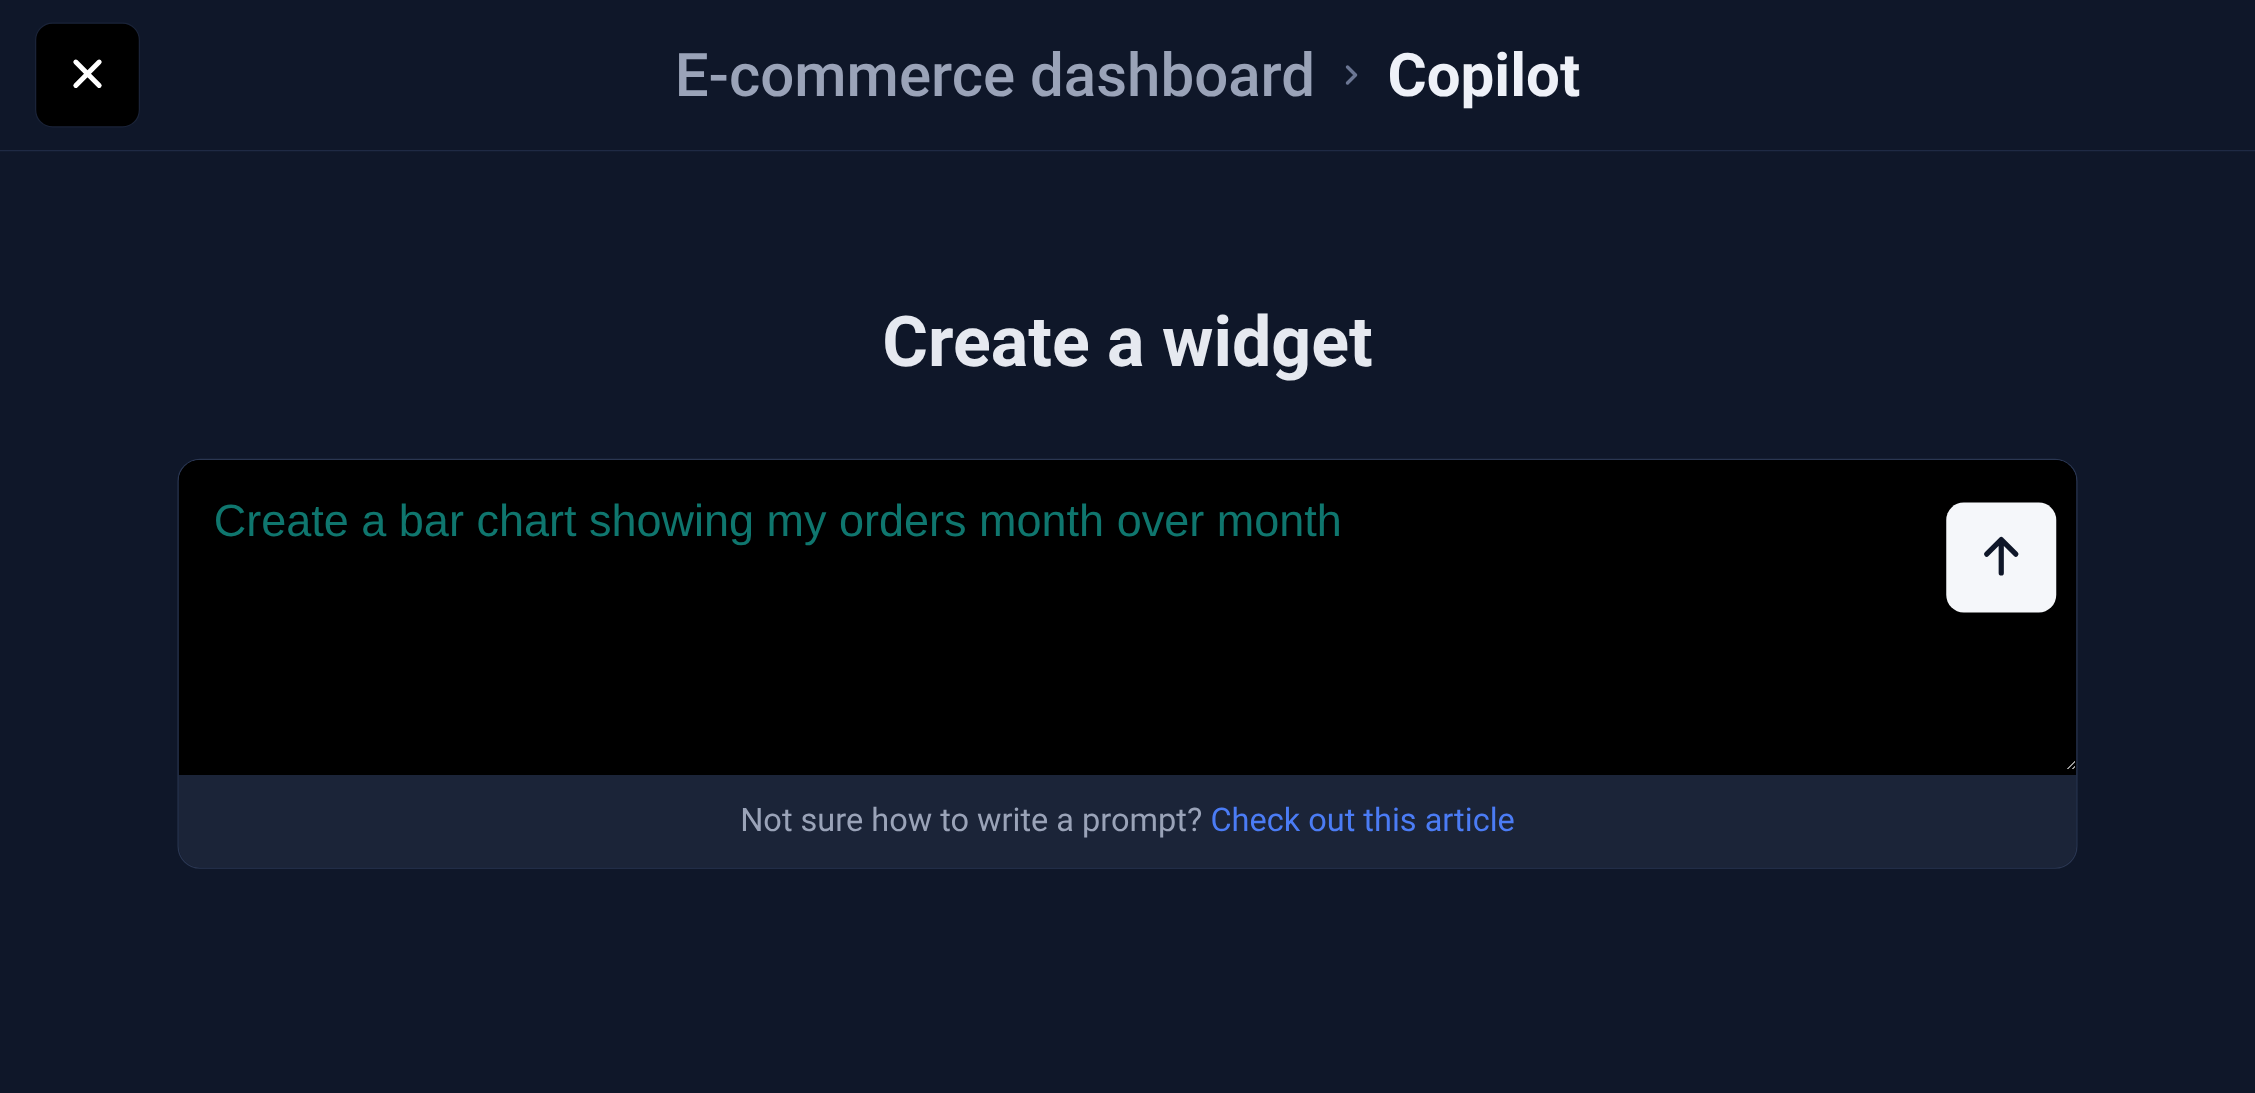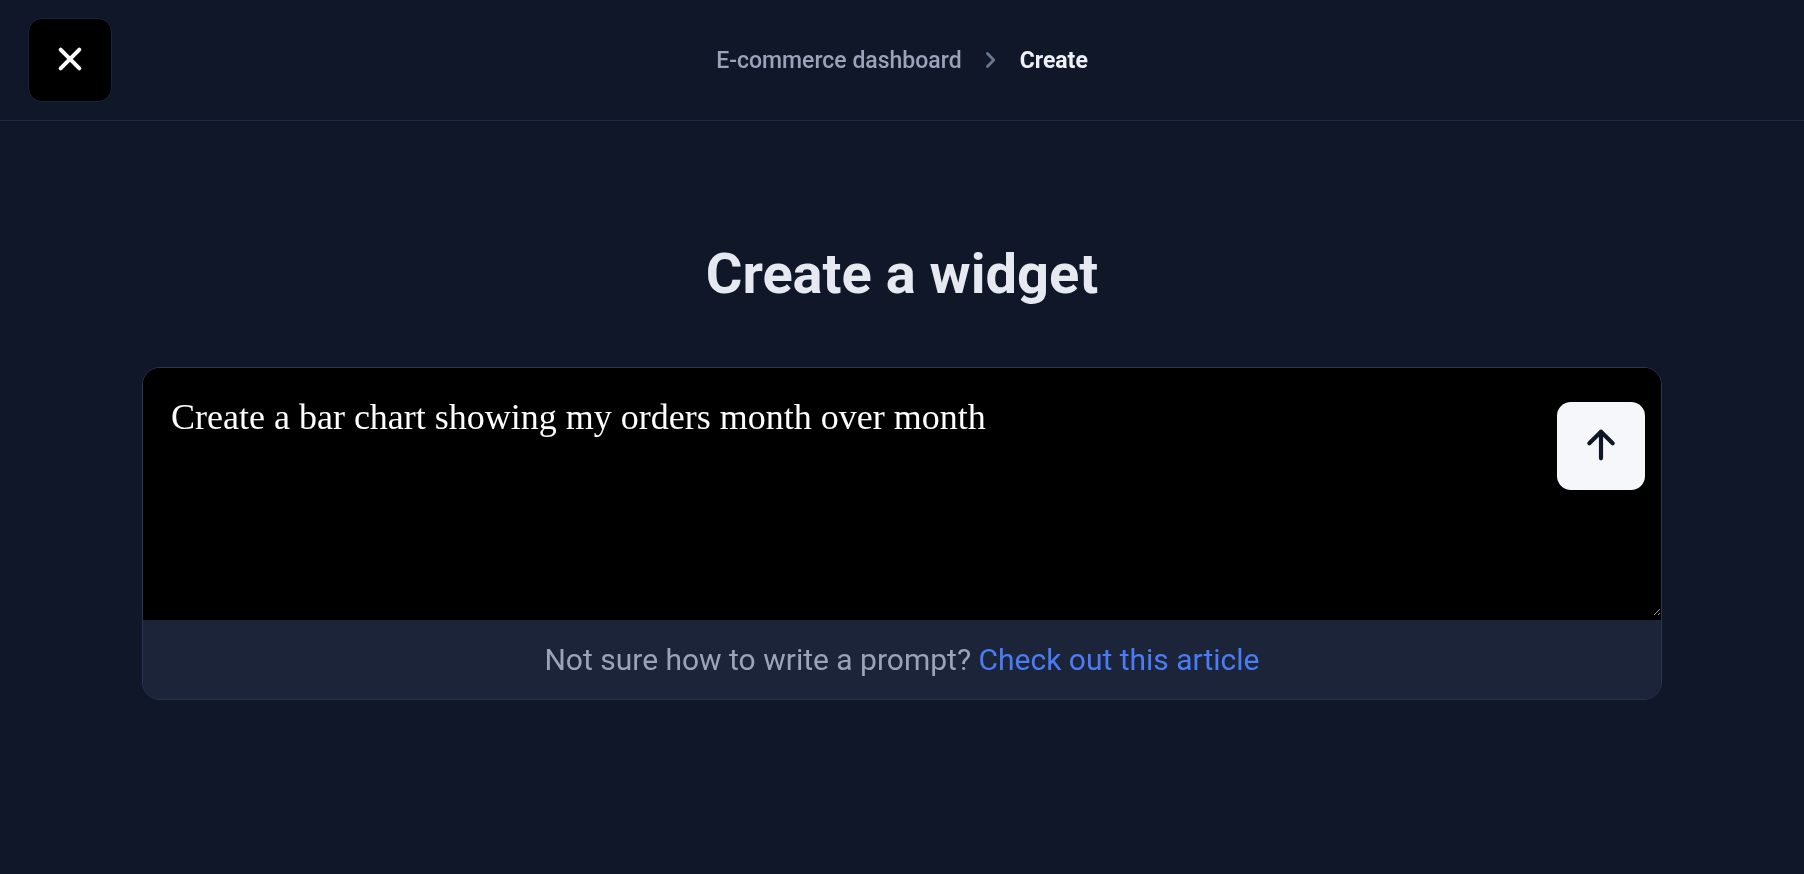--- a/index.html
+++ b/index.html
@@ -42,21 +42,21 @@
       stroke-width: 3;
     }
 
     .breadcrumb {
       position: absolute;
       left: 50%;
       transform: translateX(-50%);
       display: flex;
       align-items: center;
       gap: 18px;
-      font-size: 23px;
+      font-size: 48px;
     }
 
     .breadcrumb-parent {
       color: #9aa3b8;
       font-weight: 500;
     }
 
     .breadcrumb-chevron {
       color: #6b7693;
       display: flex;
@@ -103,22 +103,22 @@
 
     .prompt-textarea {
       width: 100%;
       min-height: 248px;
       background-color: #000000;
       border: none;
       outline: none;
       resize: vertical;
       padding: 28px 130px 28px 28px;
       font-size: 36px;
-      color: #ffffff;
-      font-family: Liberation Serif, serif;
+      color: #0f766e;
+      font-family: Liberation Sans, sans-serif;
     }
 
     .prompt-textarea::placeholder {
       color: #5b6680;
     }
 
     .submit-button {
       position: absolute;
       top: 34px;
       right: 16px;
@@ -137,21 +137,21 @@
       width: 40px;
       height: 40px;
       stroke: #0f1729;
       stroke-width: 2.5;
     }
 
     .prompt-footer {
       background-color: #1b2438;
       padding: 22px;
       text-align: center;
-      font-size: 30px;
+      font-size: 26px;
     }
 
     .prompt-footer-text {
       color: #9aa3b8;
     }
 
     .prompt-footer-link {
       color: #4b7cf5;
       text-decoration: none;
       cursor: pointer;
@@ -168,21 +168,21 @@
       </svg>
     </span>
   </button>
   <div class="breadcrumb">
     <span class="breadcrumb-parent">E-commerce dashboard</span>
     <span class="breadcrumb-chevron">
       <svg viewBox="0 0 24 24" fill="none">
         <path d="M9 5 L16 12 L9 19" stroke-linecap="round" stroke-linejoin="round"></path>
       </svg>
     </span>
-    <span class="breadcrumb-current">Create</span>
+    <span class="breadcrumb-current">Copilot</span>
   </div>
 </div>
 
 <div class="main-content">
   <h1 class="page-title">Create a widget</h1>
 
   <div class="prompt-container">
     <div class="prompt-input-area">
       <textarea class="prompt-textarea" placeholder="" style="">Create a bar chart showing my orders month over month</textarea>
       <button class="submit-button">

